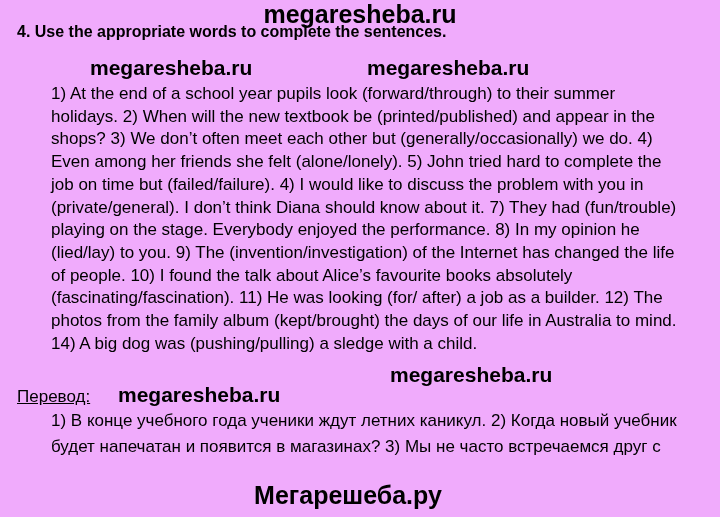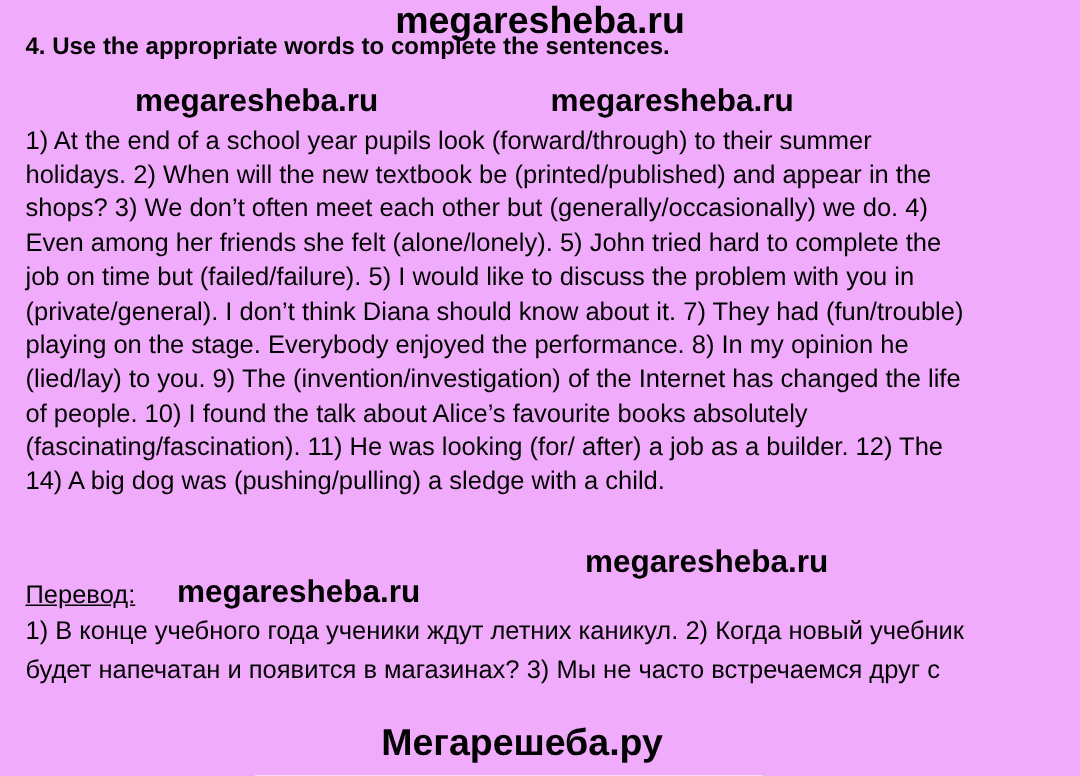--- a/index.html
+++ b/index.html
@@ -38,21 +38,21 @@
   .wm-row-left  { top: 57px;  left: 90px;  }
   .wm-row-right { top: 57px;  left: 367px; }
   .wm-above-translation { top: 364px; left: 390px; }
   .wm-beside-translation { top: 384px; left: 118px; }
   .body-text {
     position: absolute;
     top: 83px; left: 17px; width: 700px;
     font-size: 17px;
     line-height: 22.7px;
   }
-  .body-text .line, .russian-text .line { white-space: nowrap; }
+  .body-text .line, .russian-text .line { white-space: nowrap; margin-left: 34px; }
   .translation-heading {
     position: absolute;
     top: 387px; left: 17px;
     font-size: 17px;
     font-weight: normal;
     text-decoration: underline;
     white-space: nowrap;
   }
   .russian-text {
     position: absolute;
@@ -81,26 +81,27 @@
 
   <span class="wm wm-row-left">megaresheba.ru</span>
 
   <span class="wm wm-row-right">megaresheba.ru</span>
 
   <div class="body-text">
       <div class="line">1) At the end of a school year pupils look (forward/through) to their summer</div>
       <div class="line">holidays. 2) When will the new textbook be (printed/published) and appear in the</div>
       <div class="line">shops? 3) We don’t often meet each other but (generally/occasionally) we do. 4)</div>
       <div class="line">Even among her friends she felt (alone/lonely). 5) John tried hard to complete the</div>
-      <div class="line">job on time but (failed/failure). 5) I would like to discuss the problem with you in</div>
+      <div class="line">job on time but (failed/failure). 4) I would like to discuss the problem with you in</div>
       <div class="line">(private/general). I don’t think Diana should know about it. 7) They had (fun/trouble)</div>
       <div class="line">playing on the stage. Everybody enjoyed the performance. 8) In my opinion he</div>
       <div class="line">(lied/lay) to you. 9) The (invention/investigation) of the Internet has changed the life</div>
       <div class="line">of people. 10) I found the talk about Alice’s favourite books absolutely</div>
       <div class="line">(fascinating/fascination). 11) He was looking (for/ after) a job as a builder. 12) The</div>
+      <div class="line">photos from the family album (kept/brought) the days of our life in Australia to mind.</div>
       <div class="line">14) A big dog was (pushing/pulling) a sledge with a child.</div>
     </div>
 
   <span class="wm wm-above-translation">megaresheba.ru</span>
 
   <div class="translation-heading">Перевод:</div>
 
   <span class="wm wm-beside-translation">megaresheba.ru</span>
 
   <div class="russian-text">

